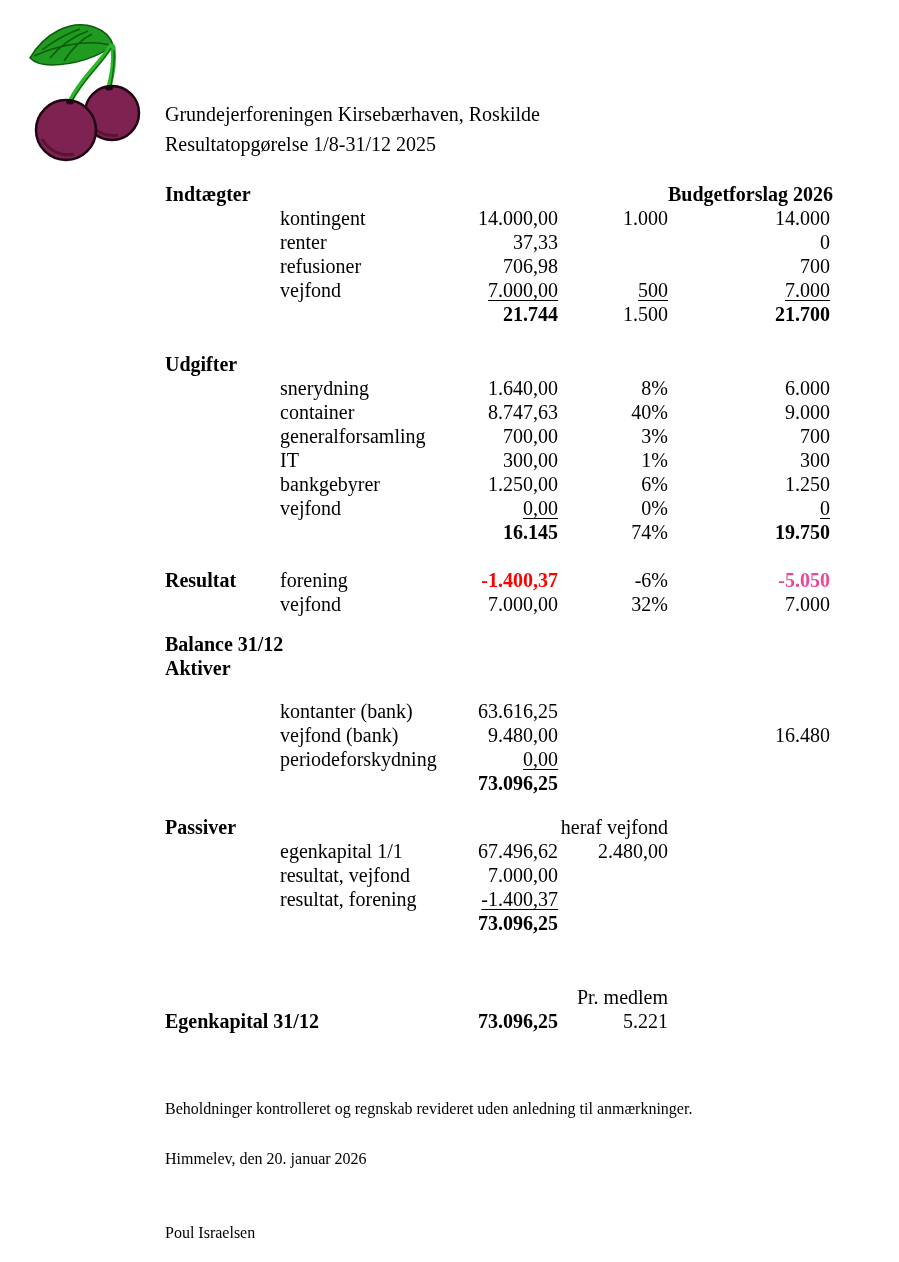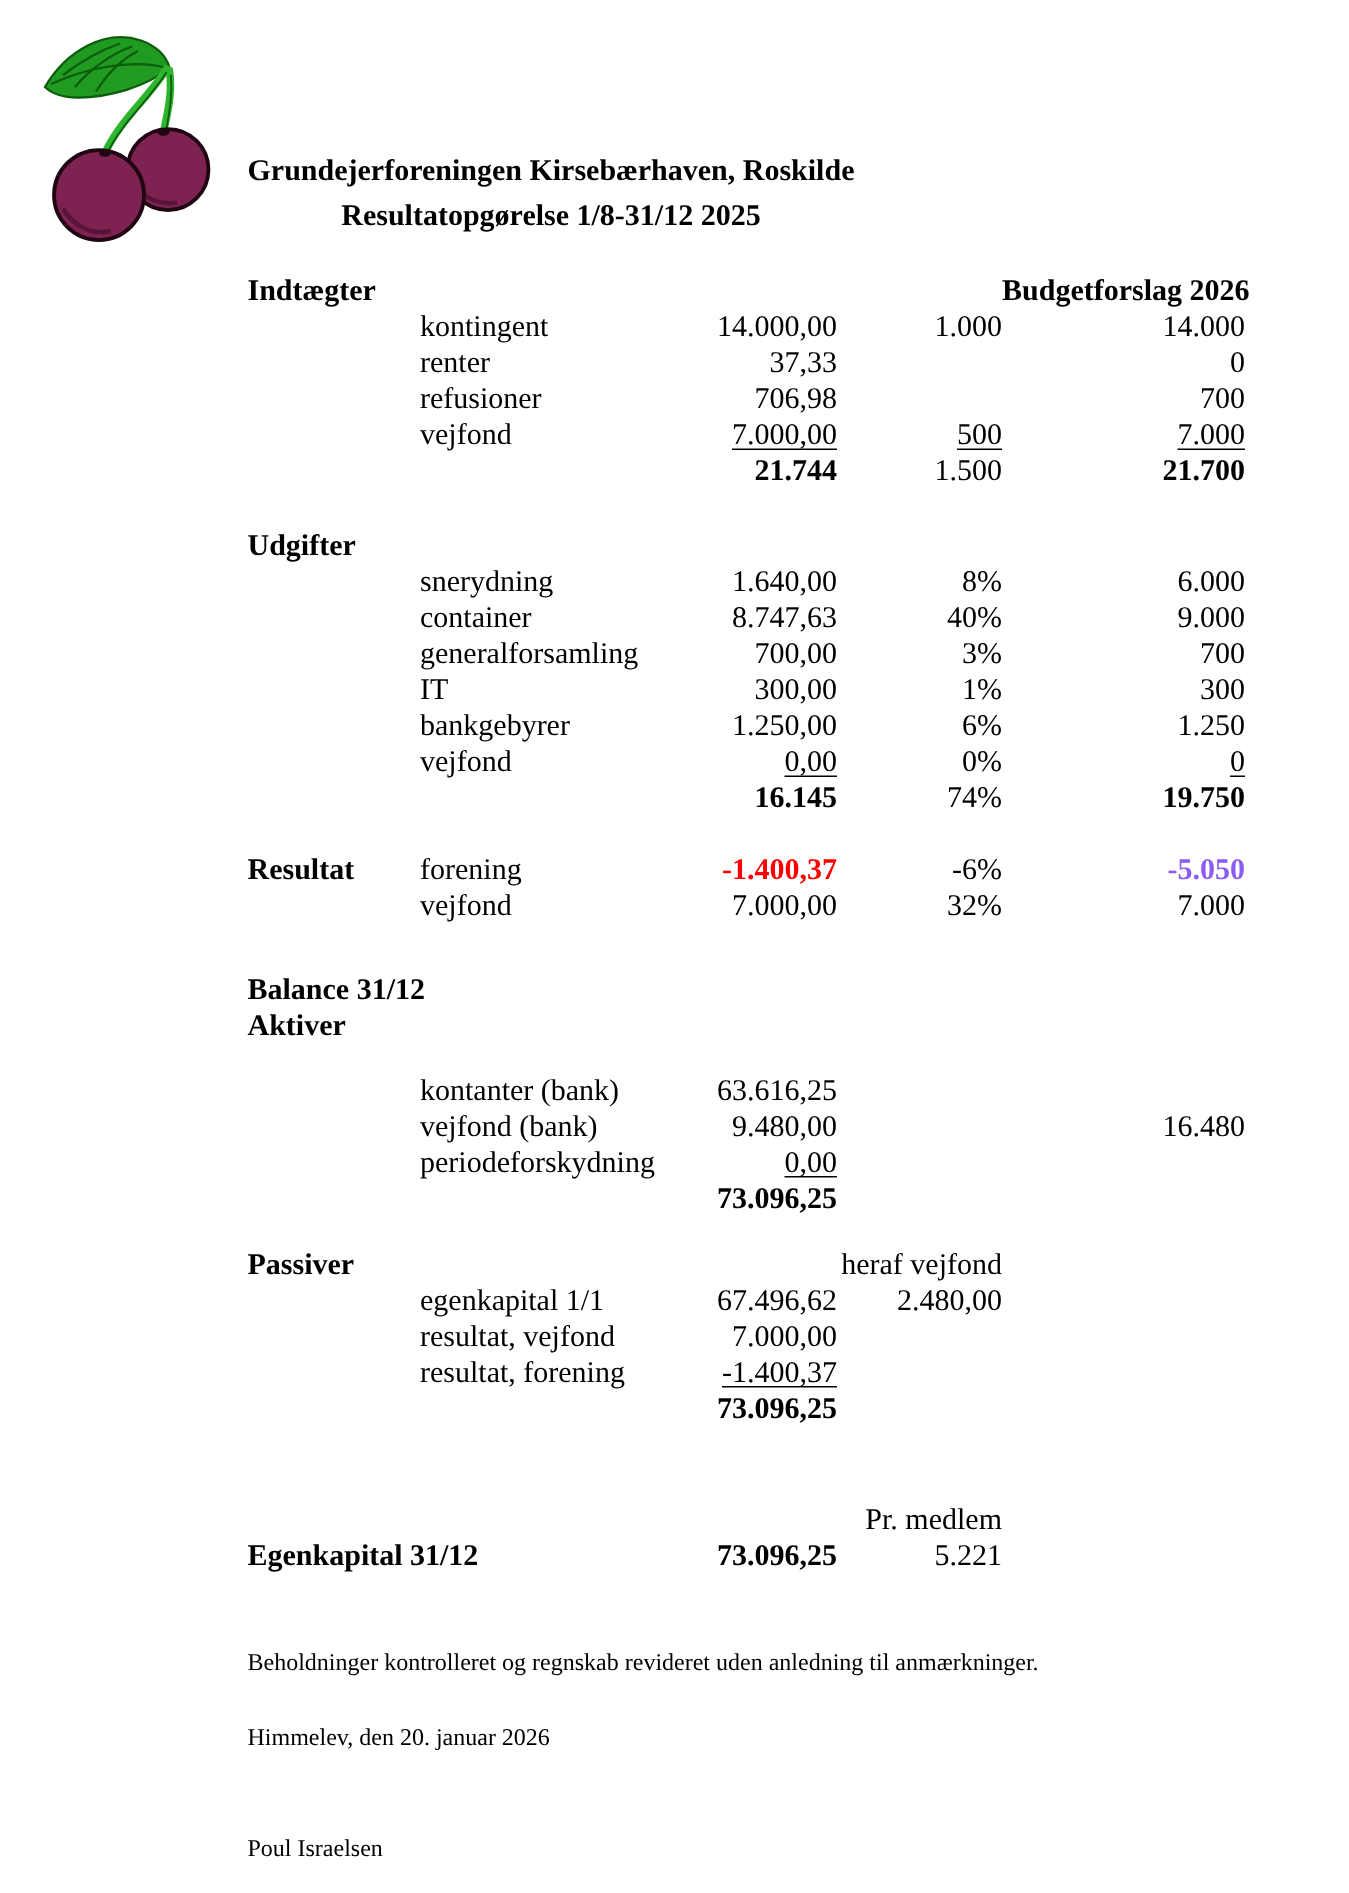--- a/index.html
+++ b/index.html
@@ -10,28 +10,28 @@
     background:#ffffff;
     font-family:"Liberation Serif","DejaVu Serif",serif;
     color:#000000;
     overflow:hidden;
   }
   
   .logo{position:absolute;left:16px;top:6px;width:140px;height:160px;}
   
   .title{
     position:absolute;left:165px;top:99px;
-    font-size:20px;font-weight:bold;line-height:30px;white-space:nowrap;text-align:center;
+    font-size:20px;font-weight:normal;line-height:30px;white-space:nowrap;
   }
   
   .report{position:absolute;left:165px;top:182px;width:665px;font-size:20px;}
   .sec{margin:0;}
   .sec[data-name="section-udgifter"]{margin-top:26px;}
   .sec[data-name="section-resultat"]{margin-top:24px;}
-  .sec[data-name="section-balance"]{margin-top:32px;}
+  .sec[data-name="section-balance"]{margin-top:16px;}
   .sec[data-name="section-aktiver"]{margin-top:19px;}
   .sec[data-name="section-passiver"]{margin-top:20px;}
   .sec[data-name="section-egenkapital"]{margin-top:50px;}
   .row{
     display:grid;
     grid-template-columns:115px 168px 110px 110px 162px;
     height:24px;line-height:24px;
   }
   .cell{white-space:nowrap;overflow:visible;}
   .col-a,.col-b,.col-c{text-align:right;}
@@ -173,21 +173,21 @@
           <div class="cell col-b" data-name="amount-mid">74%</div>
           <div class="cell col-c bold" data-name="amount-budget">19.750</div>
         </div>
       </div>
       <div class="sec" data-name="section-resultat">
         <div class="row" data-name="table-row">
           <div class="cell col-s bold" data-name="section-label">Resultat</div>
           <div class="cell col-l" data-name="item-label">forening</div>
           <div class="cell col-a bold" data-name="amount-actual" style="color: rgb(255, 0, 0);">-1.400,37</div>
           <div class="cell col-b" data-name="amount-mid">-6%</div>
-          <div class="cell col-c bold" data-name="amount-budget" style="color: #8b5cf6;">-5.050</div>
+          <div class="cell col-c bold" data-name="amount-budget" style="color: #ec4899;">-5.050</div>
         </div>
         <div class="row" data-name="table-row">
           <div class="cell col-s" data-name="section-label"></div>
           <div class="cell col-l" data-name="item-label">vejfond</div>
           <div class="cell col-a" data-name="amount-actual">7.000,00</div>
           <div class="cell col-b" data-name="amount-mid">32%</div>
           <div class="cell col-c" data-name="amount-budget">7.000</div>
         </div>
       </div>
       <div class="sec" data-name="section-balance">

